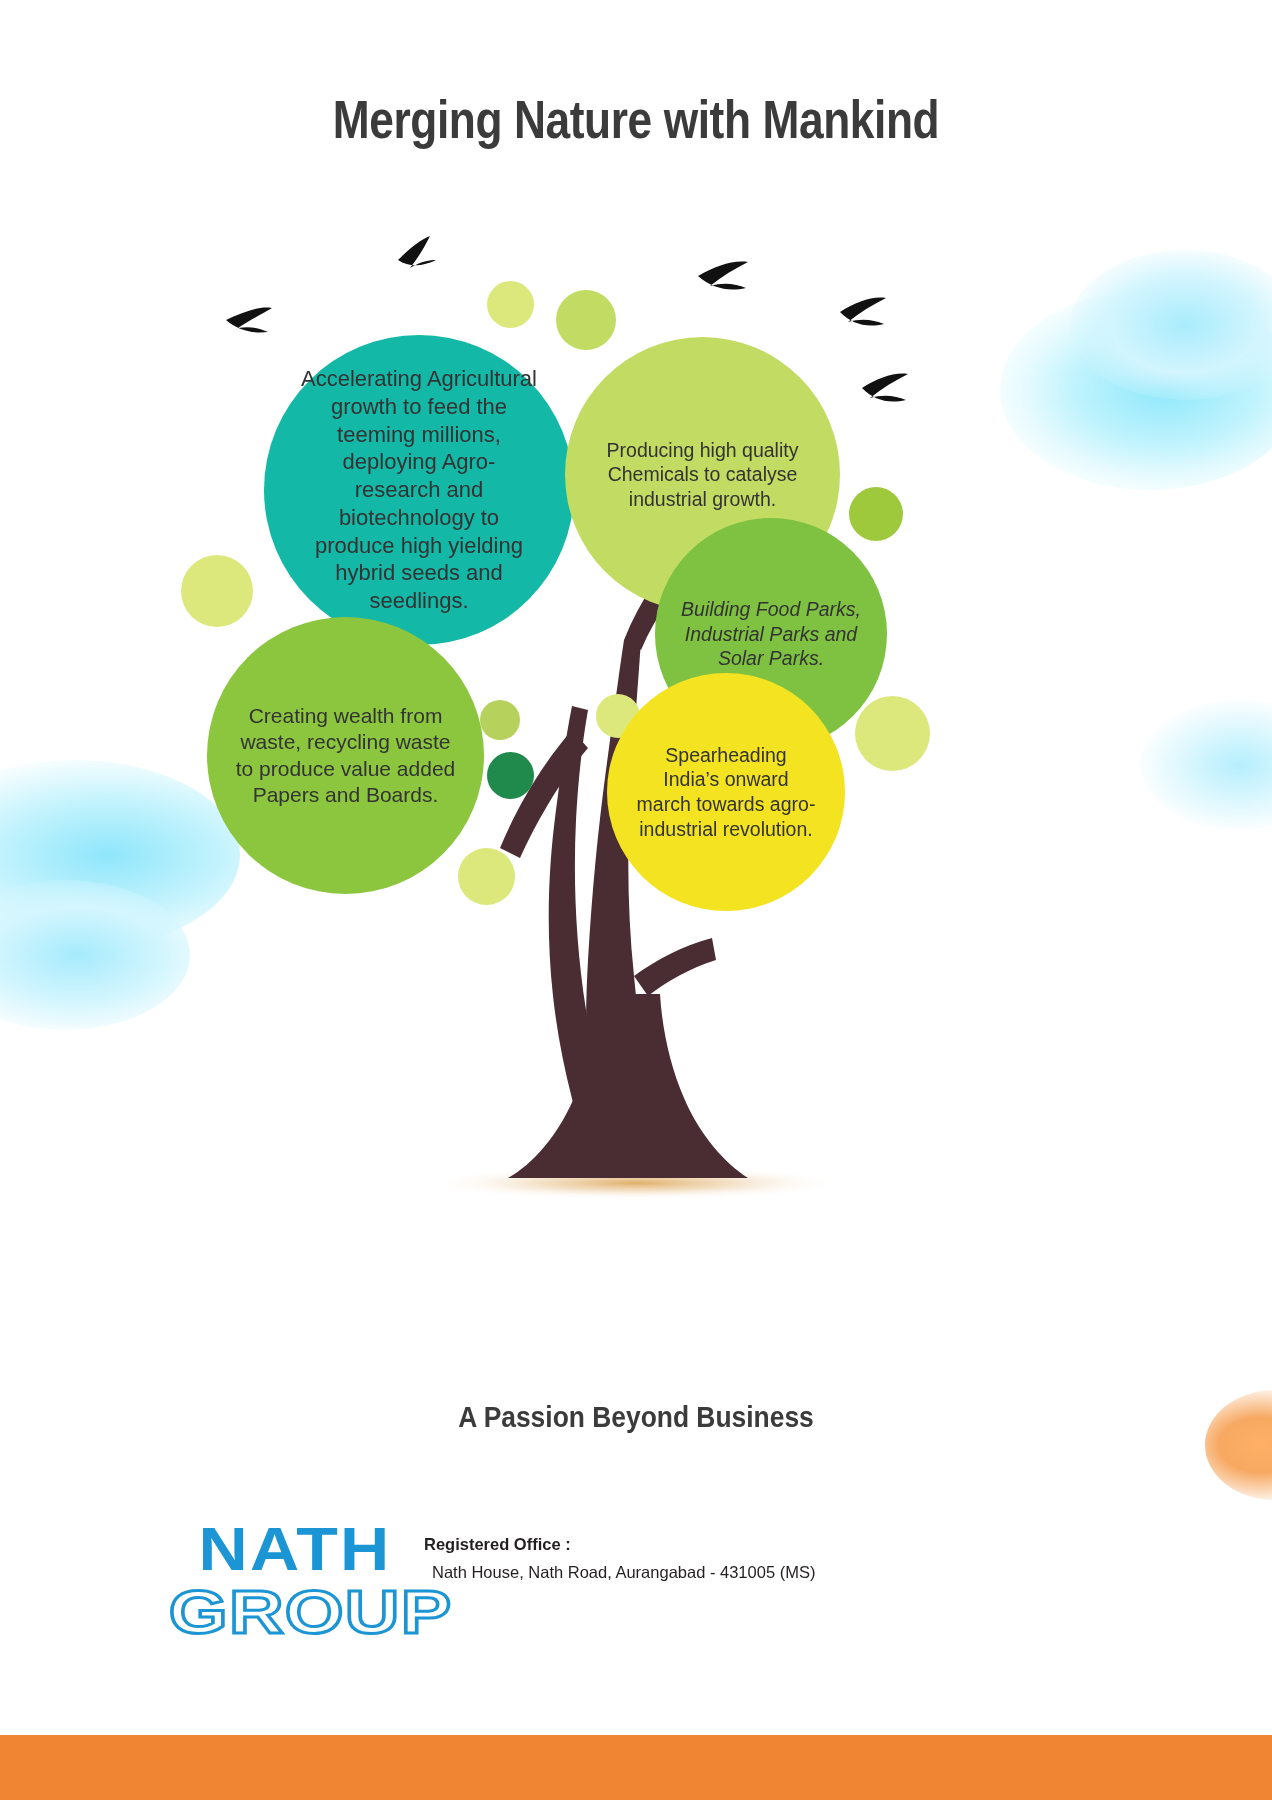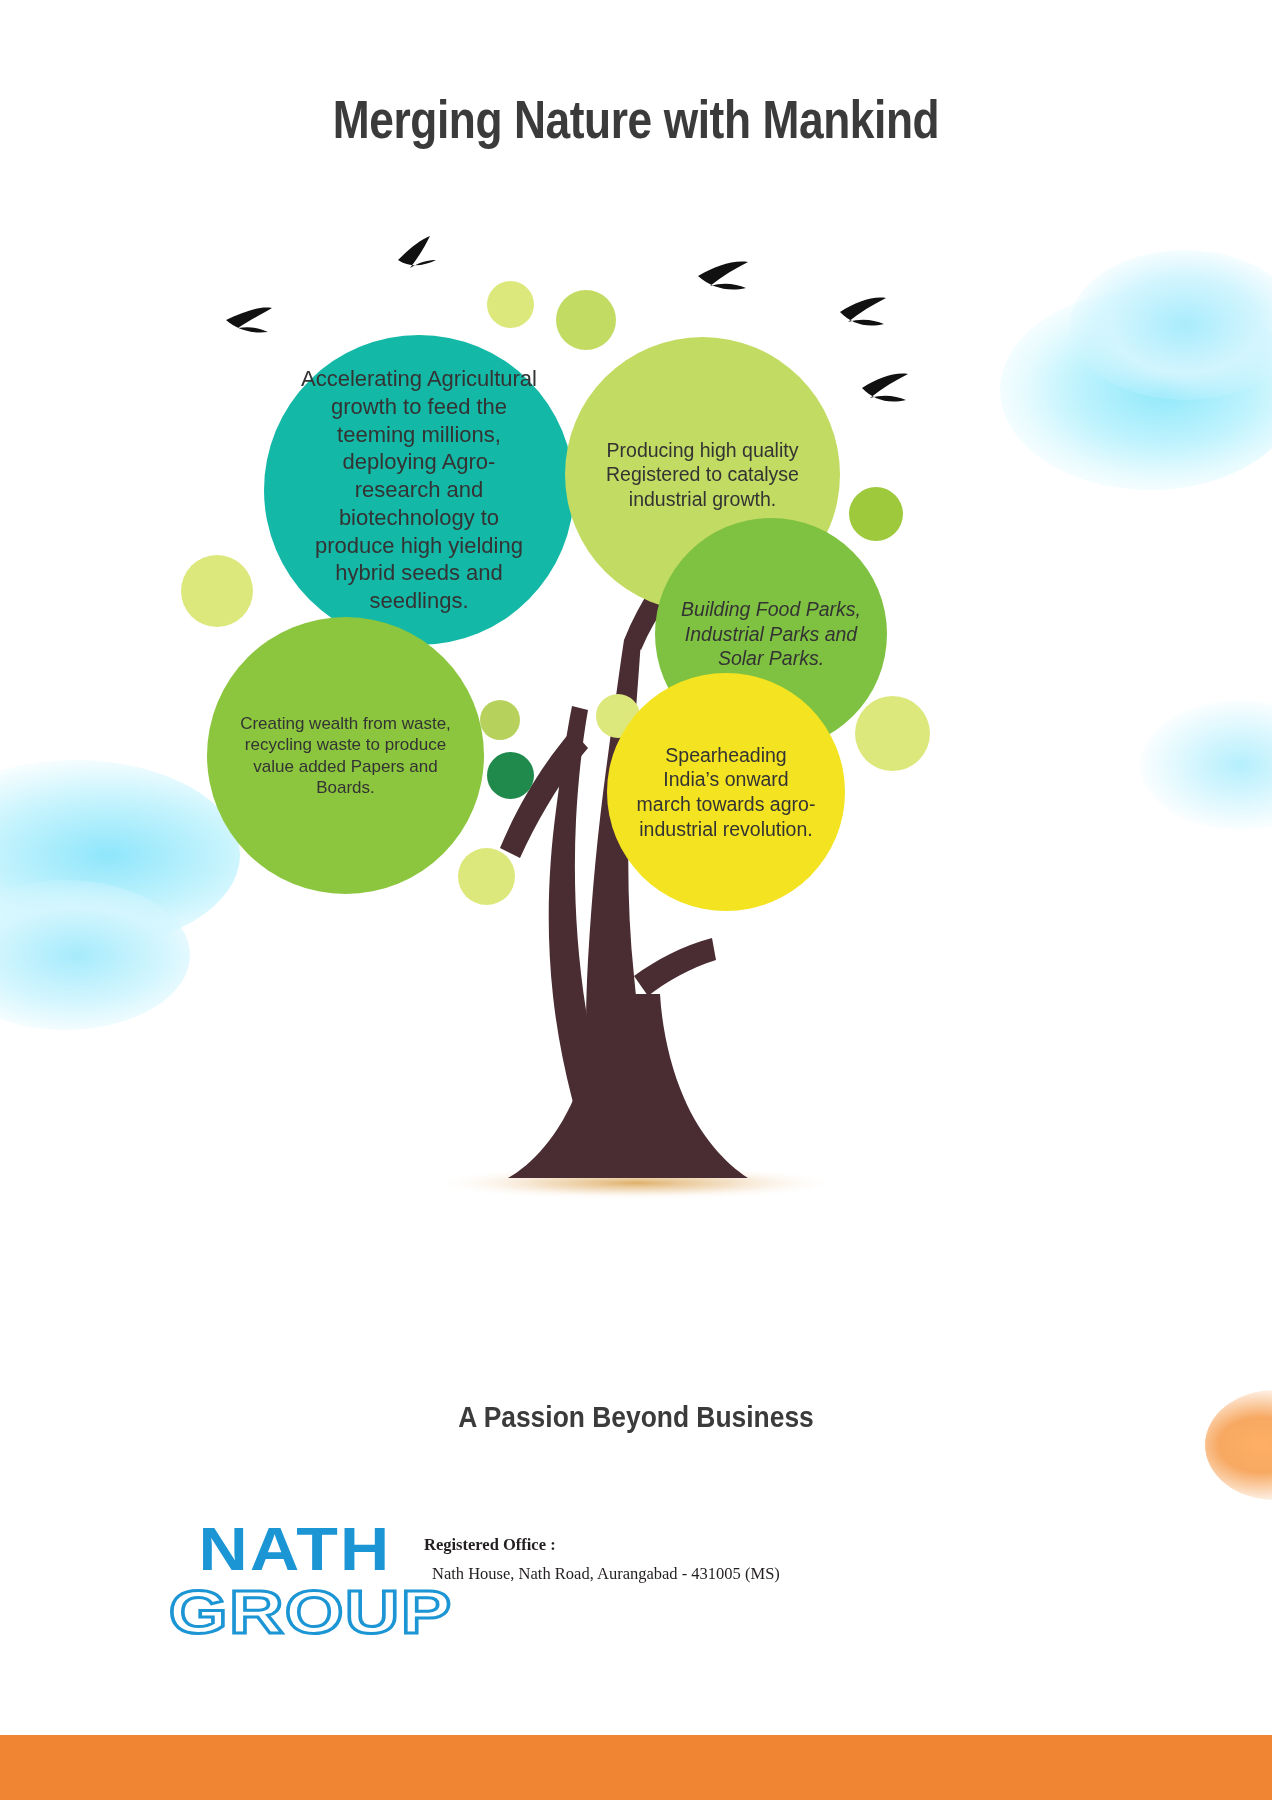--- a/index.html
+++ b/index.html
@@ -46,21 +46,21 @@
     text-align:center;color:#333333;line-height:1.26;
     box-sizing:border-box;
   }
   .bub-agri{left:264px;top:335px;width:310px;height:310px;background:#14b8a6;
             font-size:22px;padding:0 36px;}
   .bub-chem{left:565px;top:337px;width:275px;height:275px;background:#c2db62;
             font-size:19.5px;padding:0 28px;}
   .bub-parks{left:655px;top:518px;width:232px;height:232px;background:#7fc242;
             font-size:19.5px;padding:0 24px;font-style:italic;}
   .bub-waste{left:207px;top:617px;width:277px;height:277px;background:#8cc63e;
-            font-size:17px;padding:0 24px;}
+            font-size:21px;padding:0 24px;}
   .bub-spear{left:607px;top:673px;width:238px;height:238px;background:#f4e320;
             font-size:19.5px;padding:0 28px;}
 
   
   .dot{position:absolute;border-radius:50%;}
   .d1{left:487px;top:281px;width:47px;height:47px;background:#dde87c;}
   .d2{left:556px;top:290px;width:60px;height:60px;background:#c2db62;}
   .d3{left:181px;top:555px;width:72px;height:72px;background:#dde87c;}
   .d4{left:849px;top:487px;width:54px;height:54px;background:#9fc93c;}
   .d5{left:855px;top:696px;width:75px;height:75px;background:#dde87c;}
@@ -76,21 +76,21 @@
     line-height:0.95;text-align:center;transform:scaleX(1.1);transform-origin:left top;
   }
   .logo-group{
     font-size:62px;font-weight:bold;letter-spacing:1px;line-height:0.95;
     text-align:center;color:transparent;
     -webkit-text-stroke:3px #1b95d4;transform:scaleX(1.22);transform-origin:left top;
     margin-top:4px;
   }
 
   
-  .contact{position:absolute;left:424px;top:1535px;width:620px;color:#231f20;font-family:Liberation Serif, serif;}
+  .contact{position:absolute;left:424px;top:1535px;width:620px;color:#231f20;}
   .c-head{font-size:16.5px;font-weight:bold;margin:0 0 2px 0;}
   .c-line{font-size:16.5px;margin:8px;line-height:1.32;}
   .c-gap{height:14px;}
 
   
   .bottom-bar{position:absolute;left:0;top:1735px;width:1272px;height:65px;background:#f08533;}
 </style>
 </head>
 <body>
 
@@ -161,21 +161,21 @@
 <div class="dot d4"></div>
 <div class="dot d5"></div>
 <div class="dot d6"></div>
 <div class="dot d8"></div>
 <div class="dot d9"></div>
 
 <div class="bubble bub-agri">
   <span>Accelerating Agricultural growth to feed the teeming millions, deploying Agro-research and biotechnology to produce high yielding hybrid seeds and seedlings.</span>
 </div>
 <div class="bubble bub-chem">
-  <span>Producing high quality Registered to catalyse industrial growth.</span>
+  <span>Producing high quality Chemicals to catalyse industrial growth.</span>
 </div>
 <div class="bubble bub-parks">
   <span>Building Food Parks, Industrial Parks and Solar Parks.</span>
 </div>
 <div class="bubble bub-waste">
   <span>Creating wealth from waste, recycling waste to produce value added Papers and Boards.</span>
 </div>
 <div class="dot d7"></div>
 <div class="bubble bub-spear">
   <span>Spearheading India’s onward march towards agro-industrial revolution.</span>

